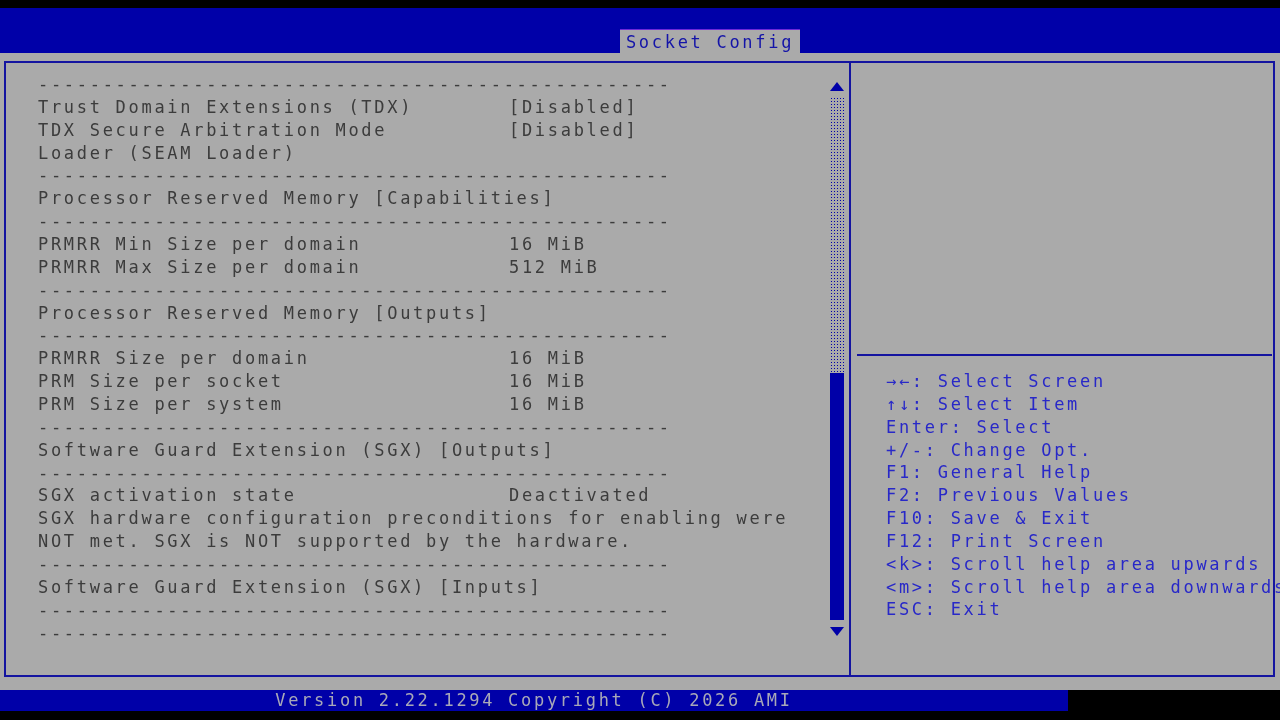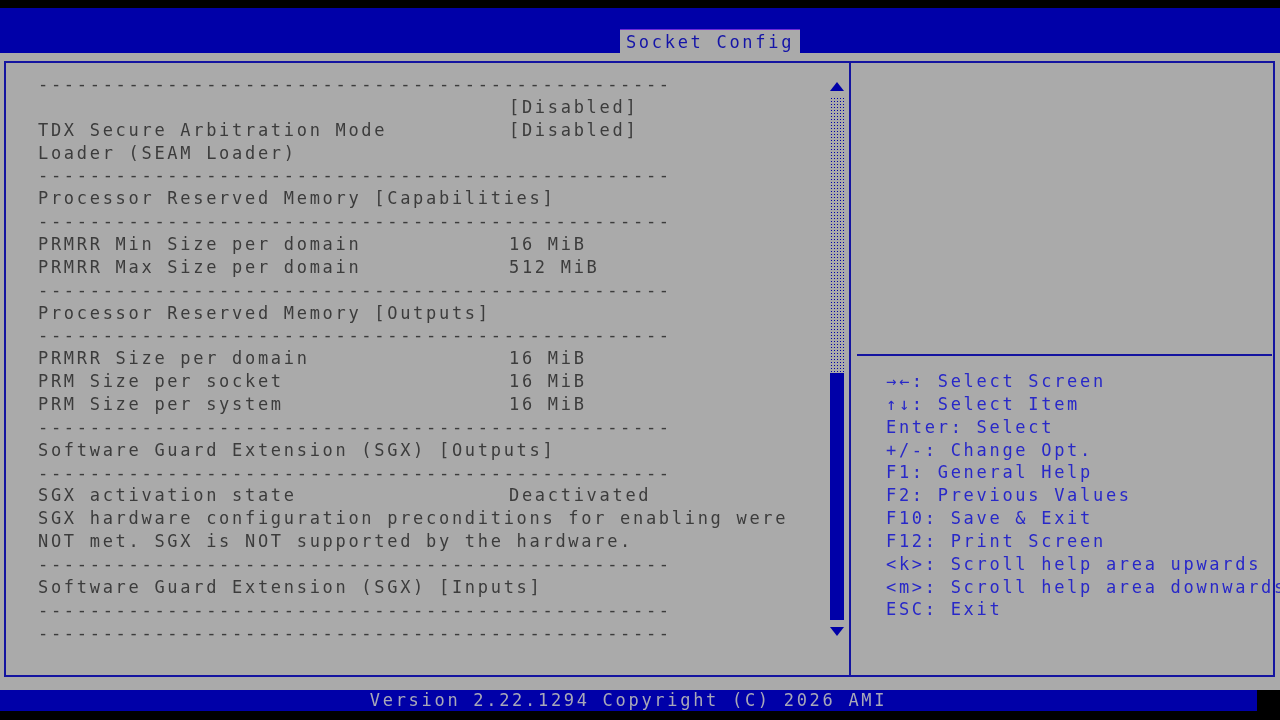--- a/index.html
+++ b/index.html
@@ -37,42 +37,42 @@
     border-left:7px solid transparent;border-right:7px solid transparent;
     border-bottom:9px solid var(--scrollbar-blue);cursor:pointer;}
   .sb-track{position:absolute;left:1px;top:17px;width:14px;height:276px;
     background-image:radial-gradient(var(--scrollbar-blue) 0.9px, transparent 1px);
     background-size:3px 3px;}
   .sb-thumb{position:absolute;left:1px;top:293px;width:14px;height:247px;background:var(--scrollbar-blue);}
   .sb-down{position:absolute;left:1px;top:547px;width:0;height:0;
     border-left:7px solid transparent;border-right:7px solid transparent;
     border-top:9px solid var(--scrollbar-blue);cursor:pointer;}
 
-  .footer-bar{position:absolute;left:0;top:690px;width:1257px;height:21px;background:var(--header-blue);}
+  .footer-bar{position:absolute;left:0;top:690px;width:1068px;height:21px;background:var(--header-blue);}
   .version{width:100%;text-align:center;line-height:21px;color:var(--footer-text);}
 </style>
 </head>
 <body>
 
 <div class="screen">
 
   <div class="header-bar">
     <div class="app-title mono">Aptio Setup - AMI</div>
   </div>
 
   <div class="tab mono">Socket Config</div>
 
   <div class="body-area"></div>
   <div class="frame"></div>
   <div class="vdivider"></div>
   <div class="help-separator"></div>
 
   <div class="content mono">
     <div class="row"><span>-------------------------------------------------</span></div>
-    <div class="row"><span class="value">[Disabled]</span></div>
+    <div class="row"><span>Trust Domain Extensions (TDX)</span><span class="value">[Disabled]</span></div>
     <div class="row"><span>TDX Secure Arbitration Mode</span><span class="value">[Disabled]</span></div>
     <div class="row"><span>Loader (SEAM Loader)</span></div>
     <div class="row"><span>-------------------------------------------------</span></div>
     <div class="row"><span>Processor Reserved Memory [Capabilities]</span></div>
     <div class="row"><span>-------------------------------------------------</span></div>
     <div class="row"><span>PRMRR Min Size per domain</span><span class="value">16 MiB</span></div>
     <div class="row"><span>PRMRR Max Size per domain</span><span class="value">512 MiB</span></div>
     <div class="row"><span>-------------------------------------------------</span></div>
     <div class="row"><span>Processor Reserved Memory [Outputs]</span></div>
     <div class="row"><span>-------------------------------------------------</span></div>

